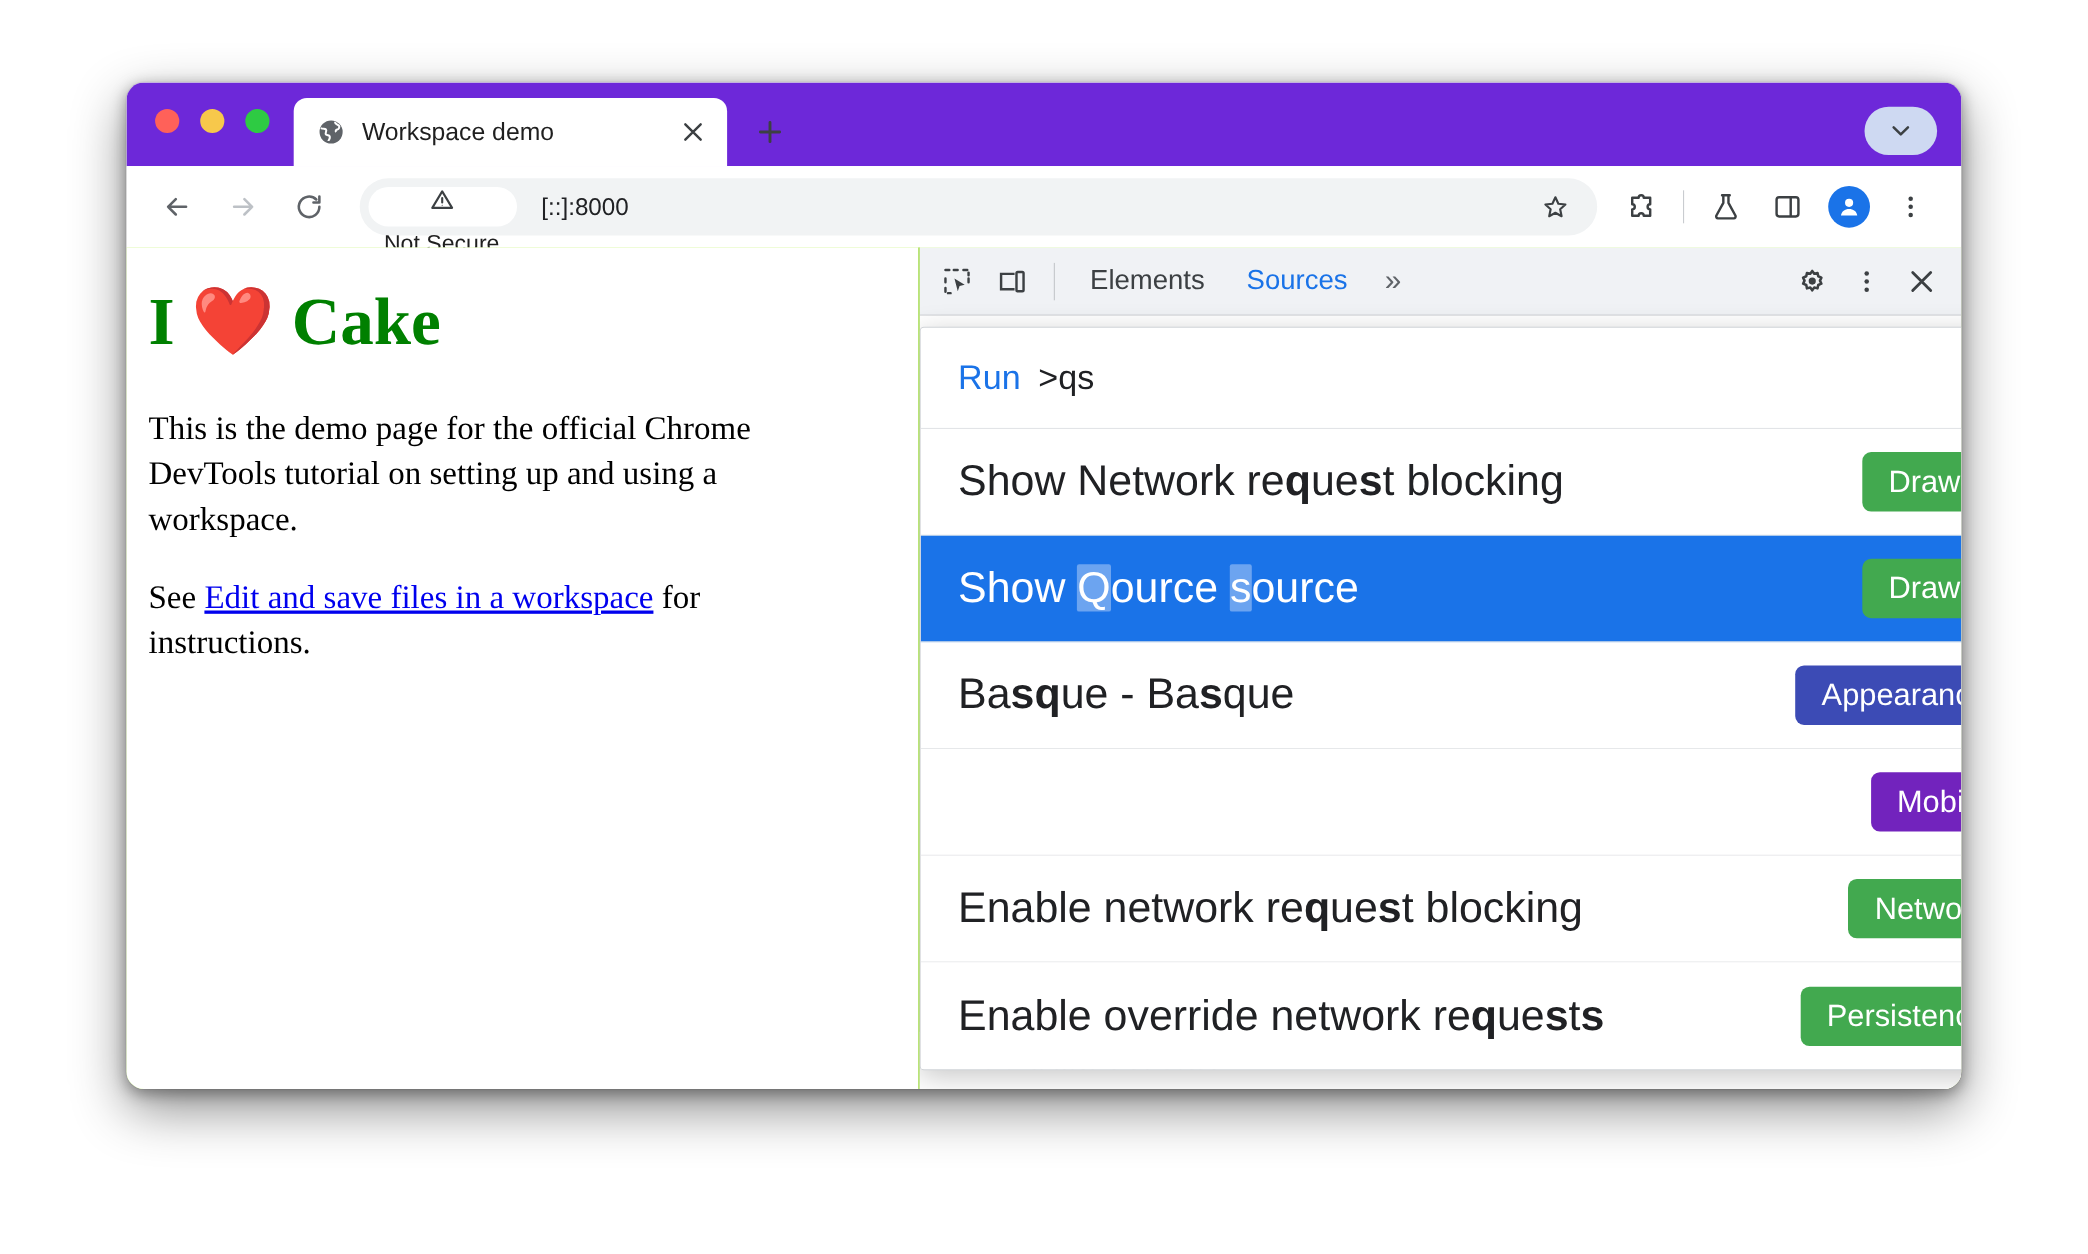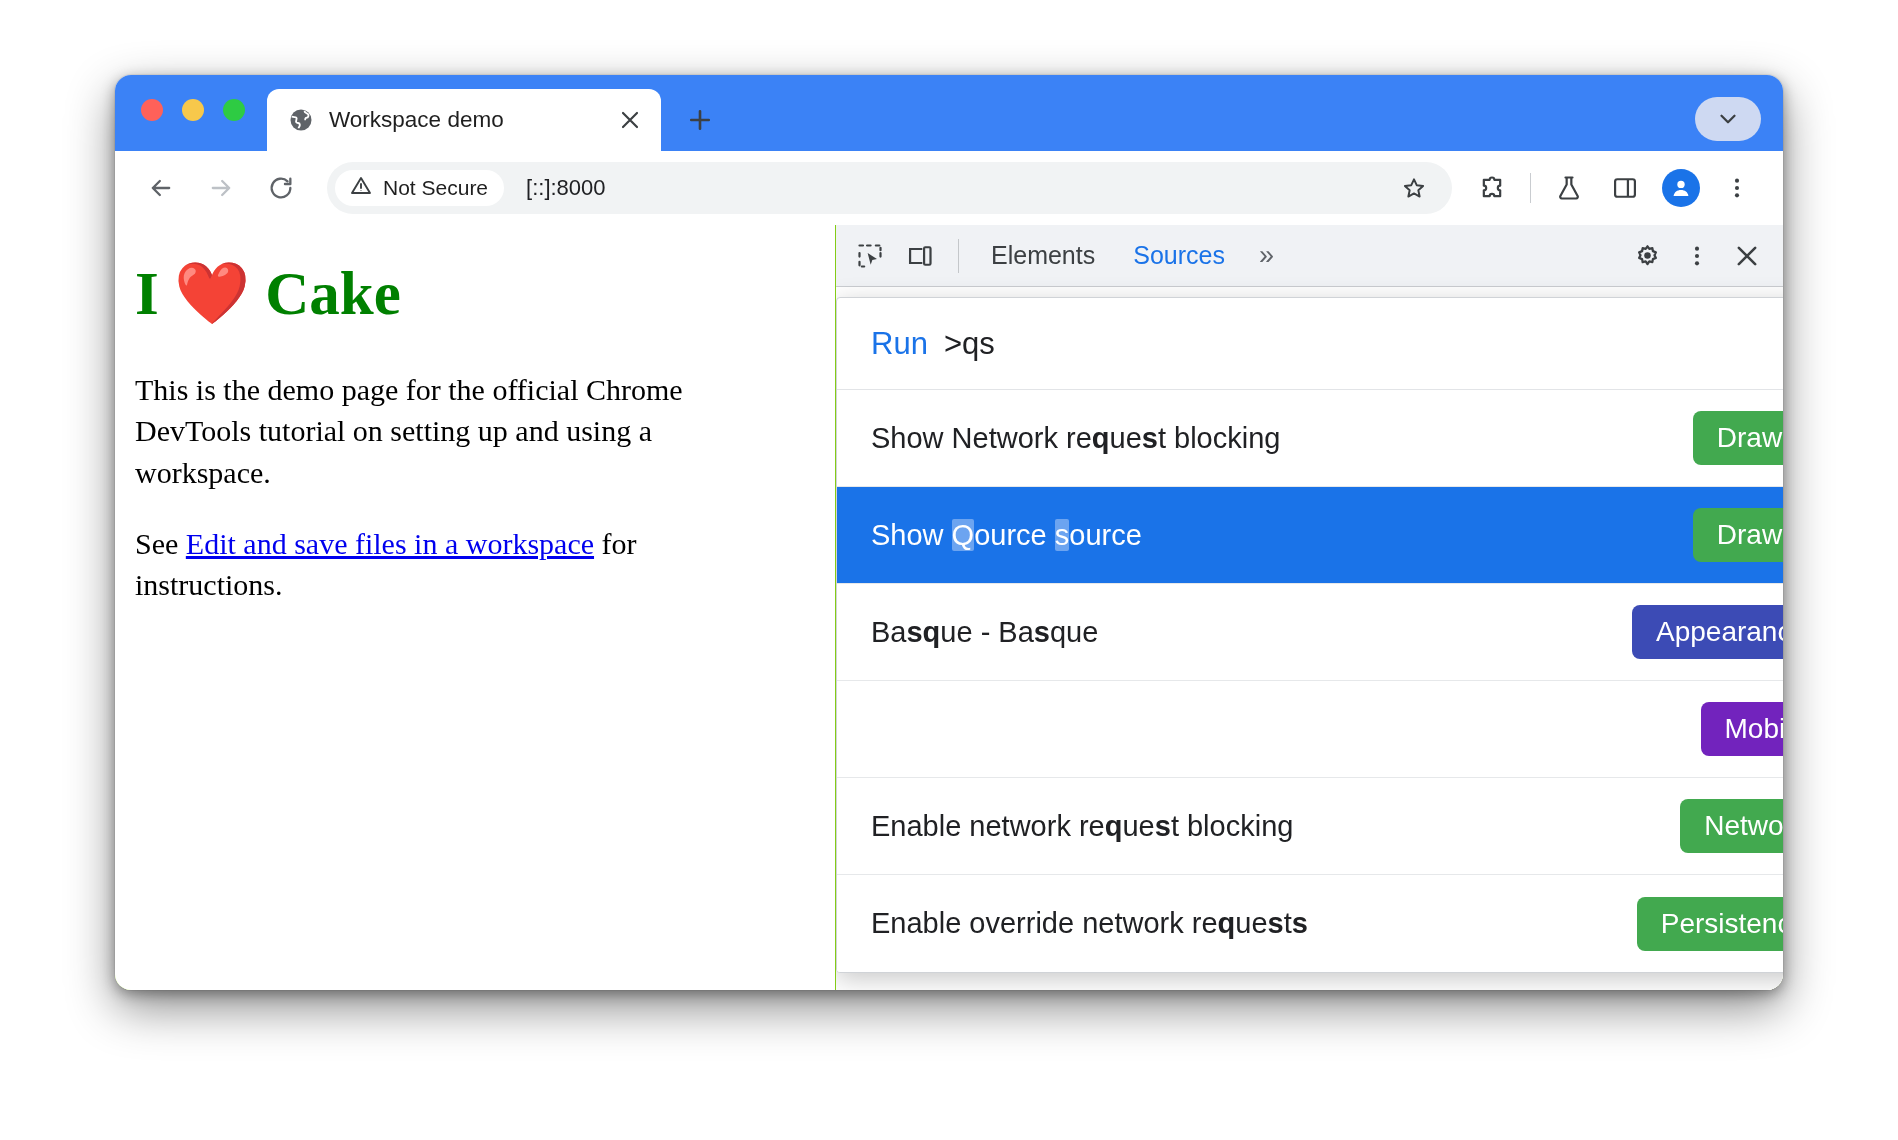--- a/index.html
+++ b/index.html
@@ -24,21 +24,21 @@
     border-radius: 16px;
     box-shadow: 0 0 0 1px rgba(0,0,0,0.05), 0 18px 48px rgba(0,0,0,0.45),
                 0 4px 14px rgba(0,0,0,0.35);
     overflow: hidden;
   }
 
   
   .tabstrip {
     position: relative;
     height: 76px;
-    background: #3b82f6;
+    background: #6d28d9;
     display: flex;
     align-items: flex-end;
     padding-left: 22px;
   }
   .traffic {
     position: absolute;
     left: 26px; top: 24px;
     display: flex; gap: 19px; align-items: center;
   }
   .dot { width: 22px; height: 22px; border-radius: 50%; }
@@ -117,20 +117,21 @@
   .chip {
     height: 36px;
     display: flex; align-items: center;
     gap: 10px;
     padding: 0 16px 0 14px;
     border-radius: 20px;
     background: #ffffff;
     color: #1f1f1f;
     font-size: 21px;
     white-space: nowrap;
+    flex-direction: column;
   }
   .omnibox-url {
     font-size: 22px;
     color: #202124;
     margin-left: 22px;
     white-space: nowrap;
   }
   .omnibox-star {
     margin-left: auto;
     width: 44px; height: 44px;
@@ -284,21 +285,21 @@
   .pal-row {
     height: 97px;
     display: flex; align-items: center;
     padding: 0 26px 0 34px;
     border-bottom: 1px solid #e6e8ea;
     background: #ffffff;
   }
   .pal-row:last-child { border-bottom: none; }
   .pal-row.selected { background: #1a73e8; }
   .pal-label {
-    font-size: 29px;
+    font-size: 39px;
     color: #202124;
     white-space: nowrap;
   }
   .pal-row.selected .pal-label { color: #ffffff; }
   .pal-label b { font-weight: 700; }
   .pal-row.selected .pal-label b {
     font-weight: 400;
     background: #6ca4f0;
     color: #ffffff;
     border-radius: 2px;

